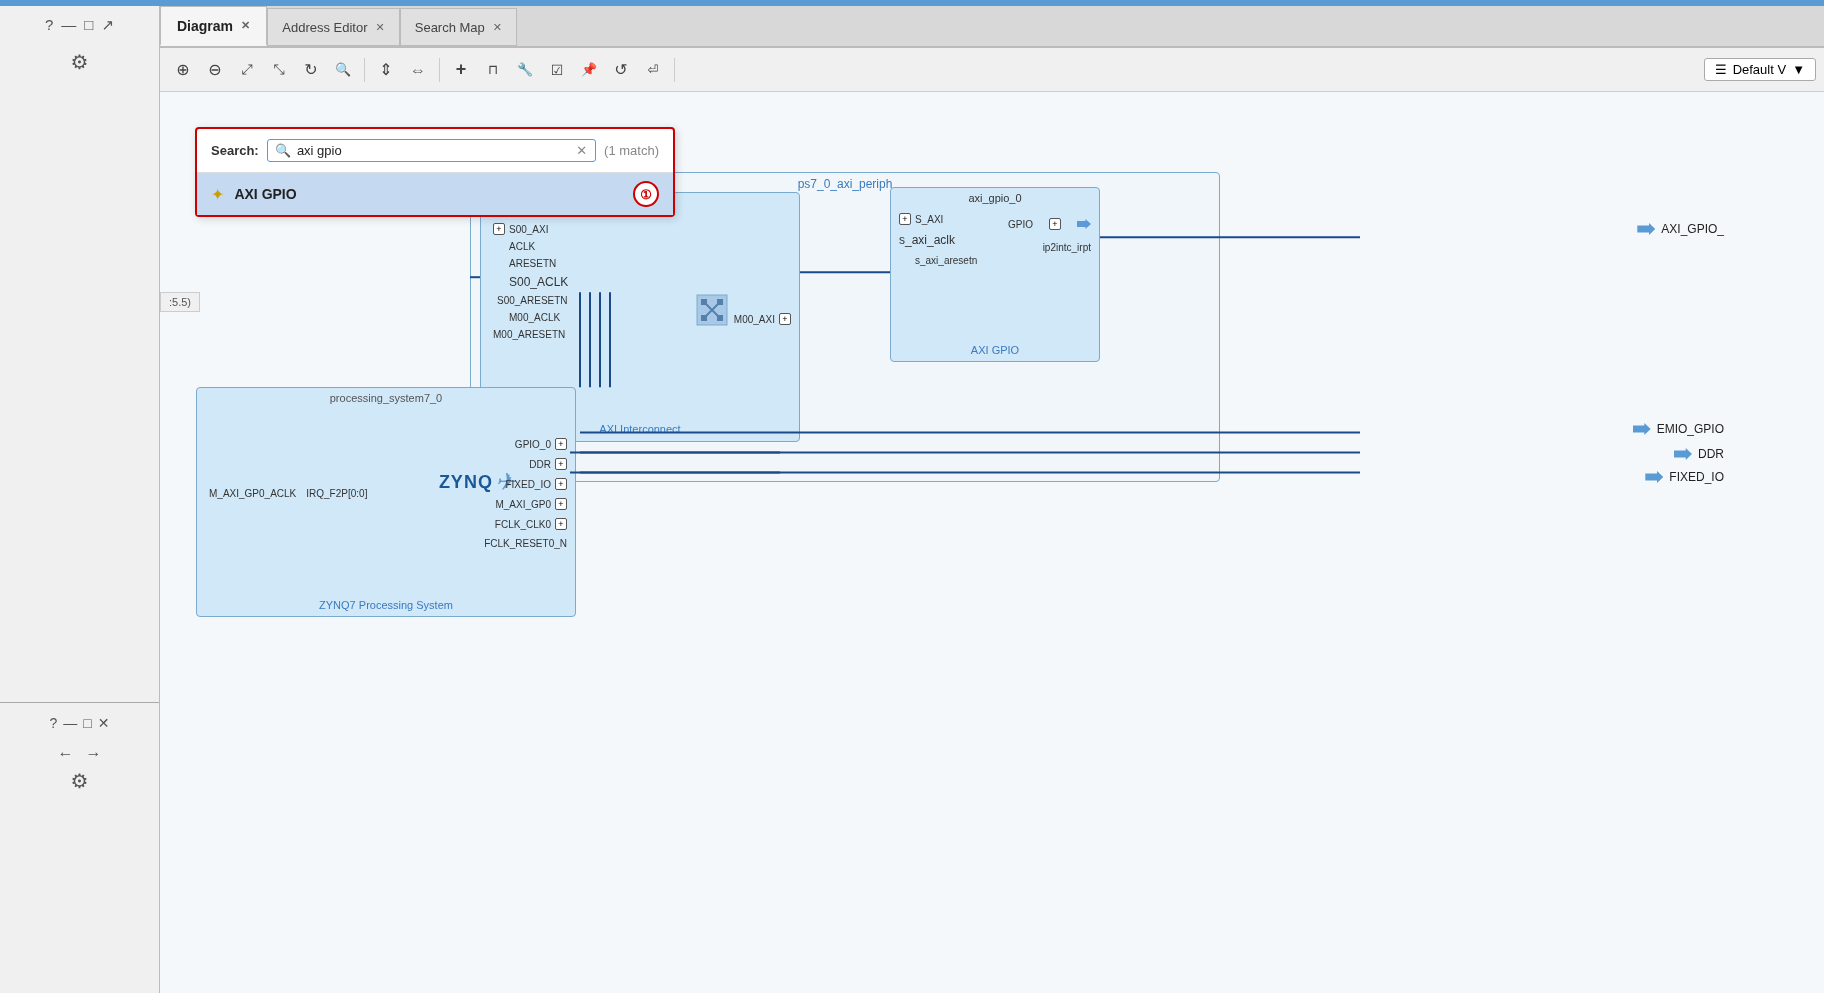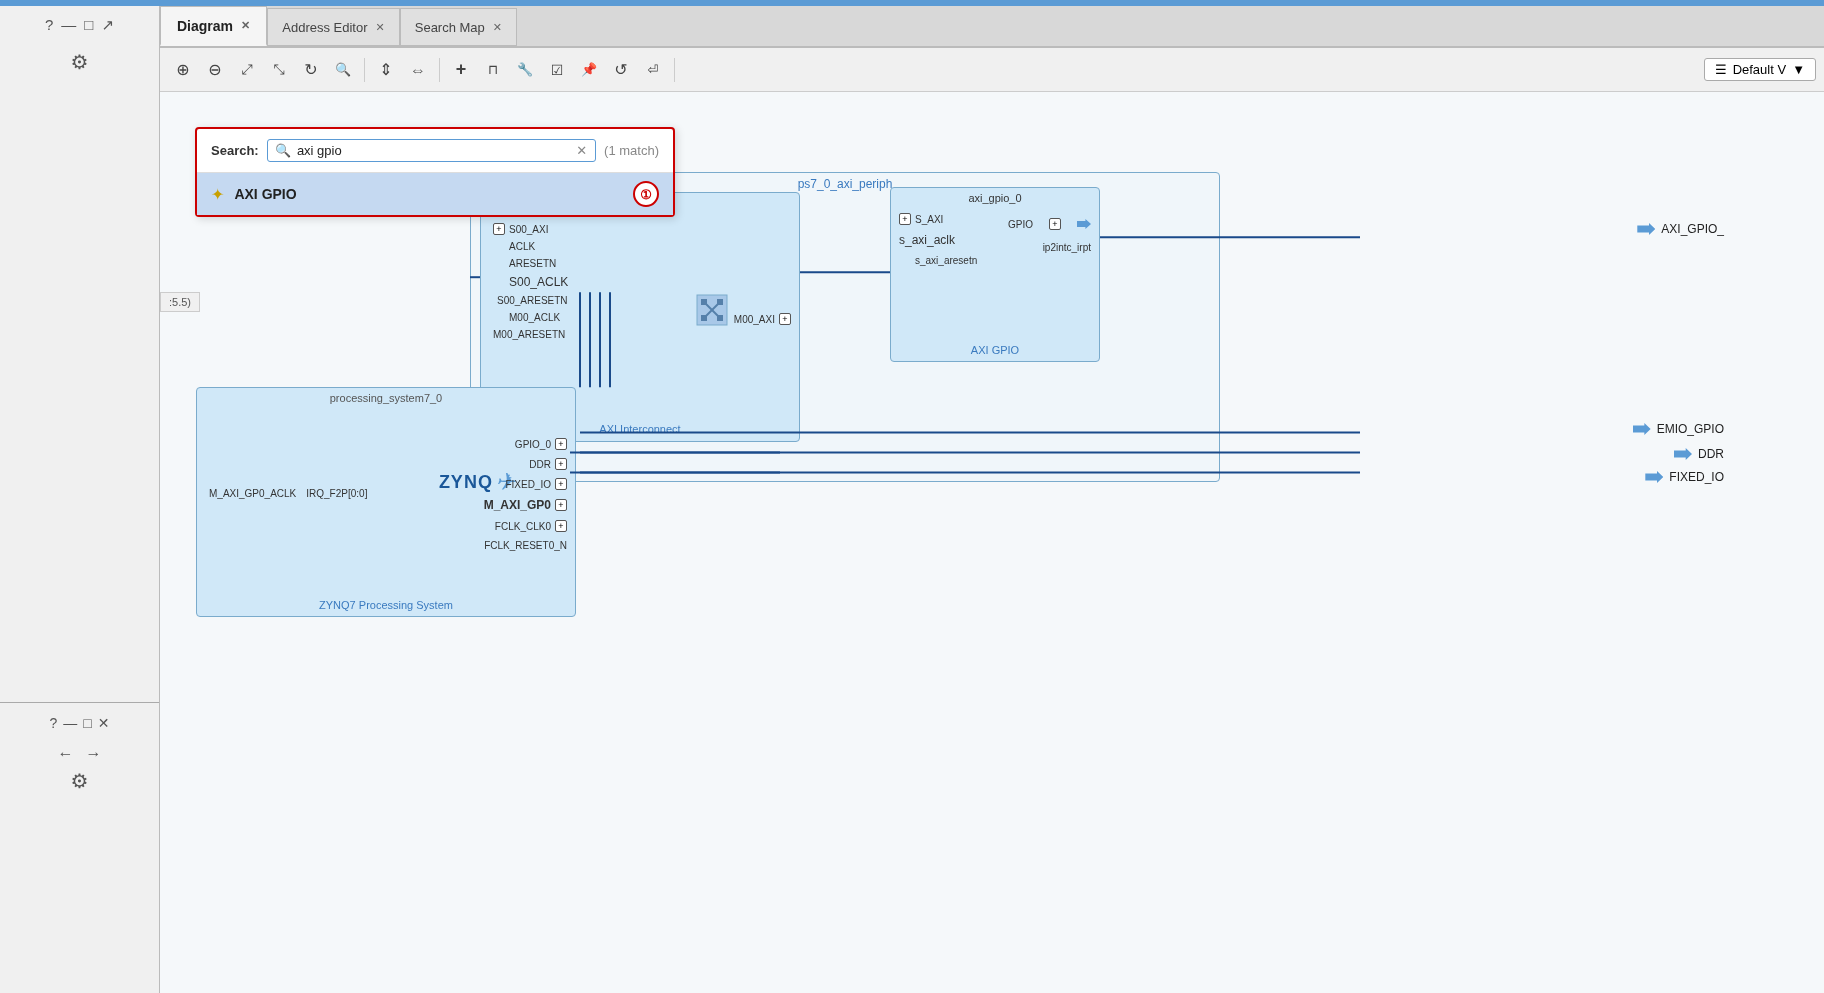--- a/index.html
+++ b/index.html
@@ -171,21 +171,21 @@
             </div>
             <div style="display:flex; align-items:center; gap:4px;">
               <span style="font-size:10px;color:#333;">DDR</span>
               <div style="width:12px;height:12px;border:1px solid #555;border-radius:2px;background:white;display:flex;align-items:center;justify-content:center;font-size:9px;cursor:pointer;">+</div>
             </div>
             <div style="display:flex; align-items:center; gap:4px;">
               <span style="font-size:10px;color:#333;">FIXED_IO</span>
               <div style="width:12px;height:12px;border:1px solid #555;border-radius:2px;background:white;display:flex;align-items:center;justify-content:center;font-size:9px;cursor:pointer;">+</div>
             </div>
             <div style="display:flex; align-items:center; gap:4px;">
-              <span style="font-size:12px;color:#333;font-weight:bold;">M_AXI_GP0</span>
+              <span style="font-size:10px;color:#333;">M_AXI_GP0</span>
               <div style="width:12px;height:12px;border:1px solid #555;border-radius:2px;background:white;display:flex;align-items:center;justify-content:center;font-size:9px;cursor:pointer;">+</div>
             </div>
             <div style="display:flex; align-items:center; gap:4px;">
               <span style="font-size:10px;color:#333;">FCLK_CLK0</span>
               <div style="width:12px;height:12px;border:1px solid #555;border-radius:2px;background:white;display:flex;align-items:center;justify-content:center;font-size:9px;cursor:pointer;">+</div>
             </div>
             <span style="font-size:10px;color:#333;">FCLK_RESET0_N</span>
           </div>
           <div style="position:absolute; bottom:5px; width:100%; text-align:center; font-size:11px; color:#3a7abf;">ZYNQ7 Processing System</div>
         </div>

